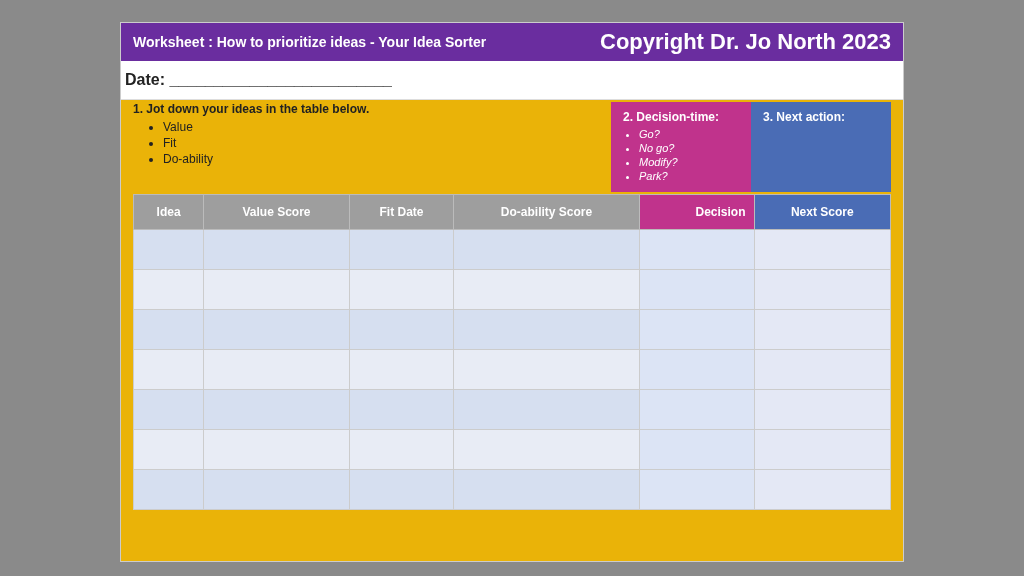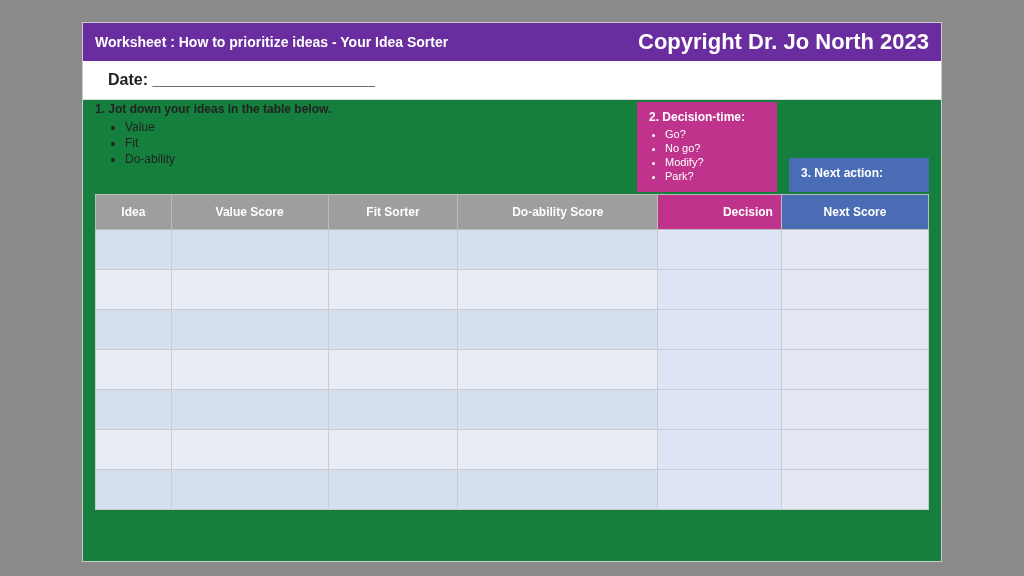--- a/index.html
+++ b/index.html
@@ -6,22 +6,22 @@
     body {
       background: #8a8a8a;
       display: flex;
       justify-content: center;
       align-items: center;
       width: 1024px;
       height: 576px;
       font-family: Arial, sans-serif;
     }
     .worksheet {
-      background: #15803d;
-      width: 860px;
+      background: #eab308;
+      width: 784px;
       min-height: 540px;
       border: 1px solid #ccc;
       margin-top: 8px;
     }
     .header {
       background: #6a2d9f;
       display: flex;
       align-items: center;
       padding: 6px 12px;
     }
@@ -31,21 +31,21 @@
       font-weight: bold;
       flex: 1;
     }
     .header-copyright {
       color: white;
       font-size: 22px;
       font-weight: bold;
     }
     .date-row {
       background: white;
-      padding: 10px 25px;
+      padding: 10px 4px;
       font-size: 16px;
       font-weight: bold;
       color: #222;
       border-bottom: 1px solid #ddd;
     }
     .content-area {
       display: flex;
       padding: 2px 12px;
       gap: 10px;
       align-items: flex-start;
@@ -64,22 +64,21 @@
     }
     .instructions ul {
       list-style: disc;
       padding-left: 30px;
     }
     .instructions ul li {
       margin-bottom: 2px;
     }
     .info-boxes {
       display: flex;
-      gap: 12px;
-      align-items: flex-end;
+      gap: 0;
     }
     .info-box {
       padding: 8px 12px;
       font-size: 11px;
       color: white;
       width: 140px;
     }
     .info-box.decision {
       background: #c0338c;
     }
@@ -90,20 +89,21 @@
       font-weight: bold;
       margin-bottom: 4px;
       font-size: 12px;
     }
     .info-box ul {
       list-style: disc;
       padding-left: 16px;
     }
     .info-box ul li {
       margin-bottom: 2px;
+      font-style: italic;
     }
     .table-wrapper {
       padding: 0 12px 12px 12px;
     }
     table {
       width: 100%;
       border-collapse: collapse;
     }
     thead tr th {
       background: #9e9e9e;
@@ -181,21 +181,21 @@
       </div>
     </div>
   </div>
 
   <div class="table-wrapper">
     <table>
       <thead>
         <tr>
           <th>Idea</th>
           <th>Value Score</th>
-          <th>Fit Sorter</th>
+          <th>Fit Date</th>
           <th>Do-ability Score</th>
           <th class="decision-col">Decision</th>
           <th class="next-action-col">Next Score</th>
         </tr>
       </thead>
       <tbody id="table-body">
       <tr>
             <td></td>
             <td></td>
             <td></td>

